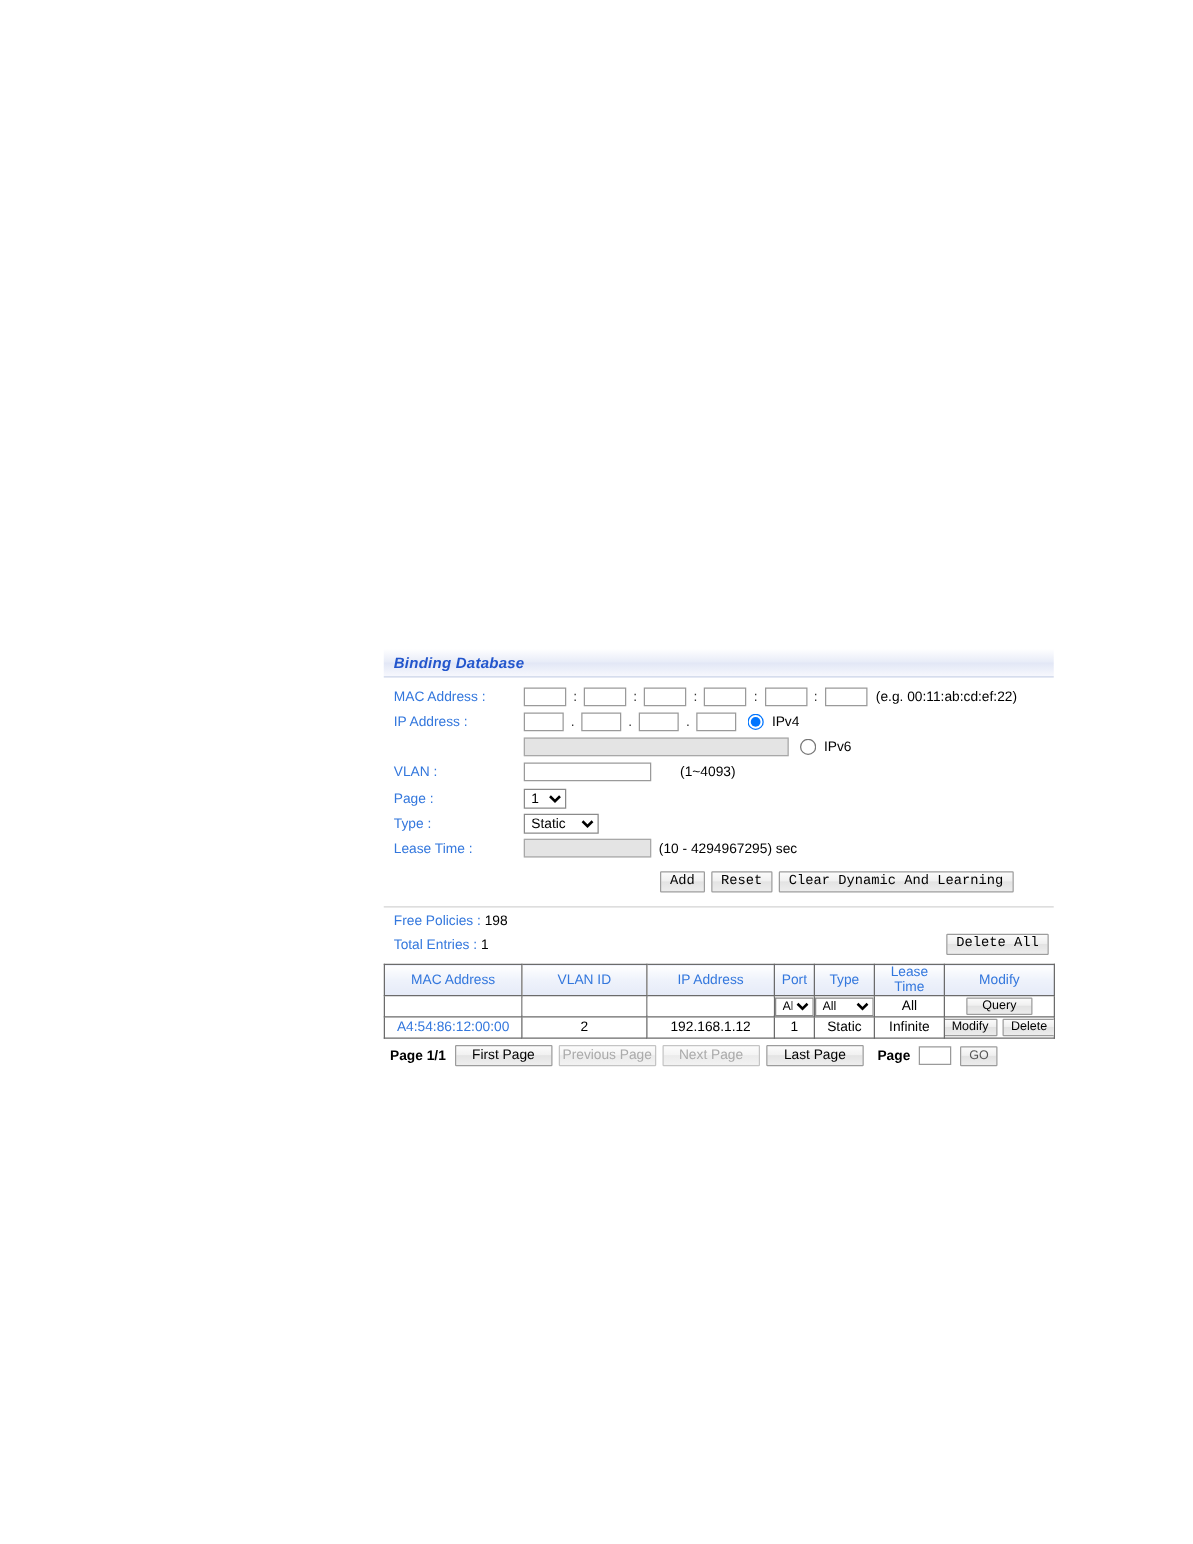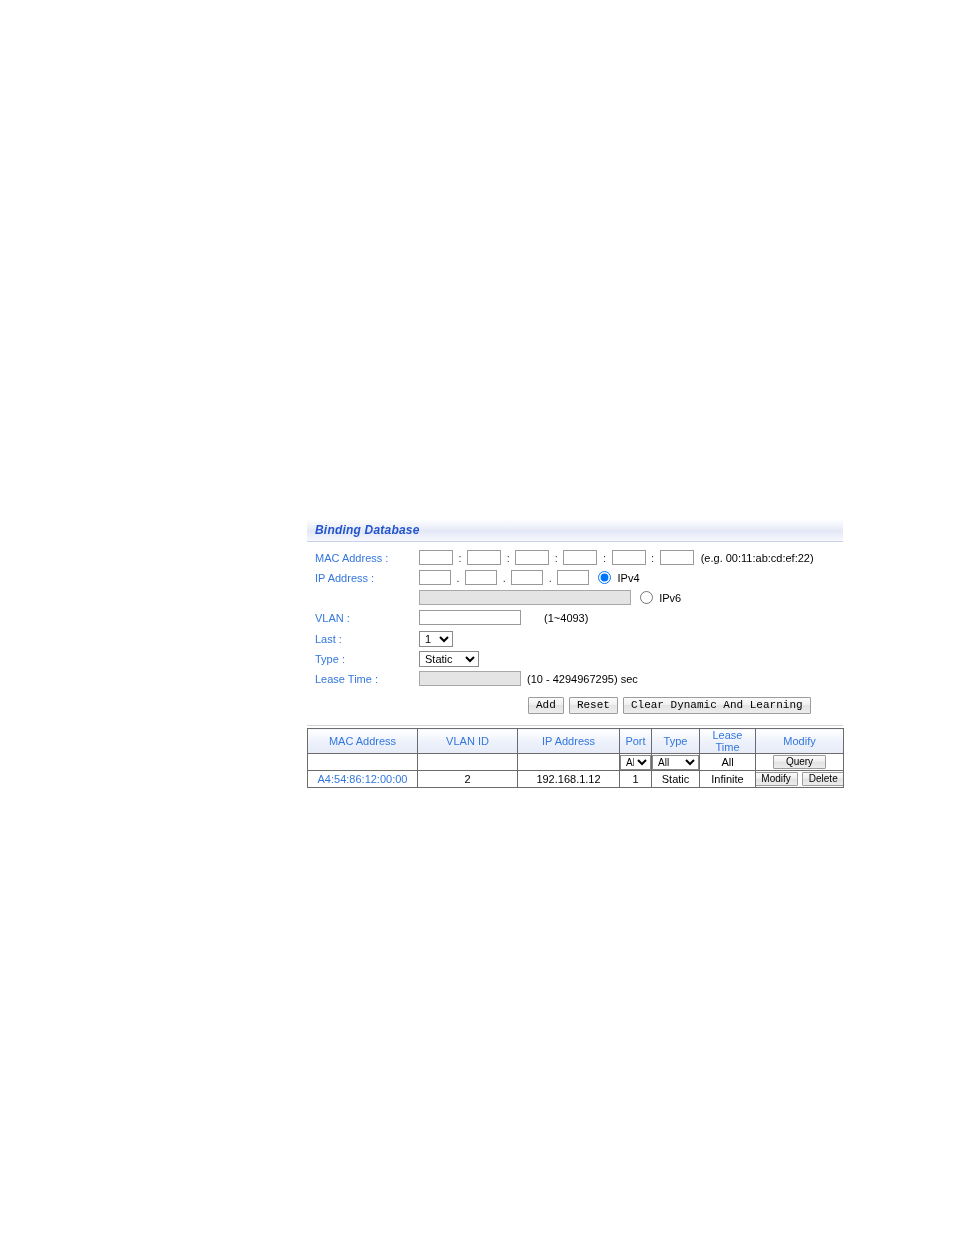--- a/index.html
+++ b/index.html
@@ -380,21 +380,21 @@
 
     <div class="form-row" style="height:21px;text-decoration:underline;">
       <span class="lbl">VLAN :</span>
       <span class="fieldcol">
         <input class="txt vlan-field" type="text" value="" style="">
         <span class="hint" style="margin-left:20px;">(1~4093)</span>
       </span>
     </div>
 
     <div class="form-row">
-      <span class="lbl">Last :</span>
+      <span class="lbl">Page :</span>
       <span class="fieldcol">
         <select class="sel sel-port">
           <option>1</option>
         </select>
       </span>
     </div>
 
     <div class="form-row">
       <span class="lbl">Type :</span>
       <span class="fieldcol">
@@ -416,20 +416,33 @@
       <span class="btnrow-inner">
         <button class="btn">Add</button>
         <button class="btn">Reset</button>
         <button class="btn">Clear Dynamic And Learning</button>
       </span>
     </div>
 
     <hr class="divider">
   </div>
 
+  <div class="counts">
+    <div class="count-line l1">
+      <span>Free Policies :</span>
+      <span class="cv">198</span>
+    </div>
+    <div class="count-line l2">
+      <span>Total Entries :</span>
+      <span class="cv">1</span>
+    </div>
+    <span class="deleteall-wrap">
+      <button class="btn">Delete All</button>
+    </span>
+  </div>
 
   <table class="grid">
     <colgroup>
       <col style="width:110px">
       <col style="width:100px">
       <col style="width:102px">
       <col style="width:32px">
       <col style="width:48px">
       <col style="width:56px">
       <col style="width:88px">
@@ -483,14 +496,24 @@
         <td class="actioncell">
           <span class="act-inner">
             <button class="minibtn">Modify</button>
             <button class="minibtn">Delete</button>
           </span>
         </td>
       </tr>
     </tbody>
   </table>
 
+  <div class="pager">
+    <span class="plabel">Page 1/1</span>
+    <button class="pbtn">First Page</button>
+    <button class="pbtn dis">Previous Page</button>
+    <button class="pbtn dis">Next Page</button>
+    <button class="pbtn">Last Page</button>
+    <span class="ptext">Page</span>
+    <input class="pinput" type="text" value="" style="">
+    <button class="gobtn">GO</button>
+  </div>
 
 </div>
 
 </body></html>

